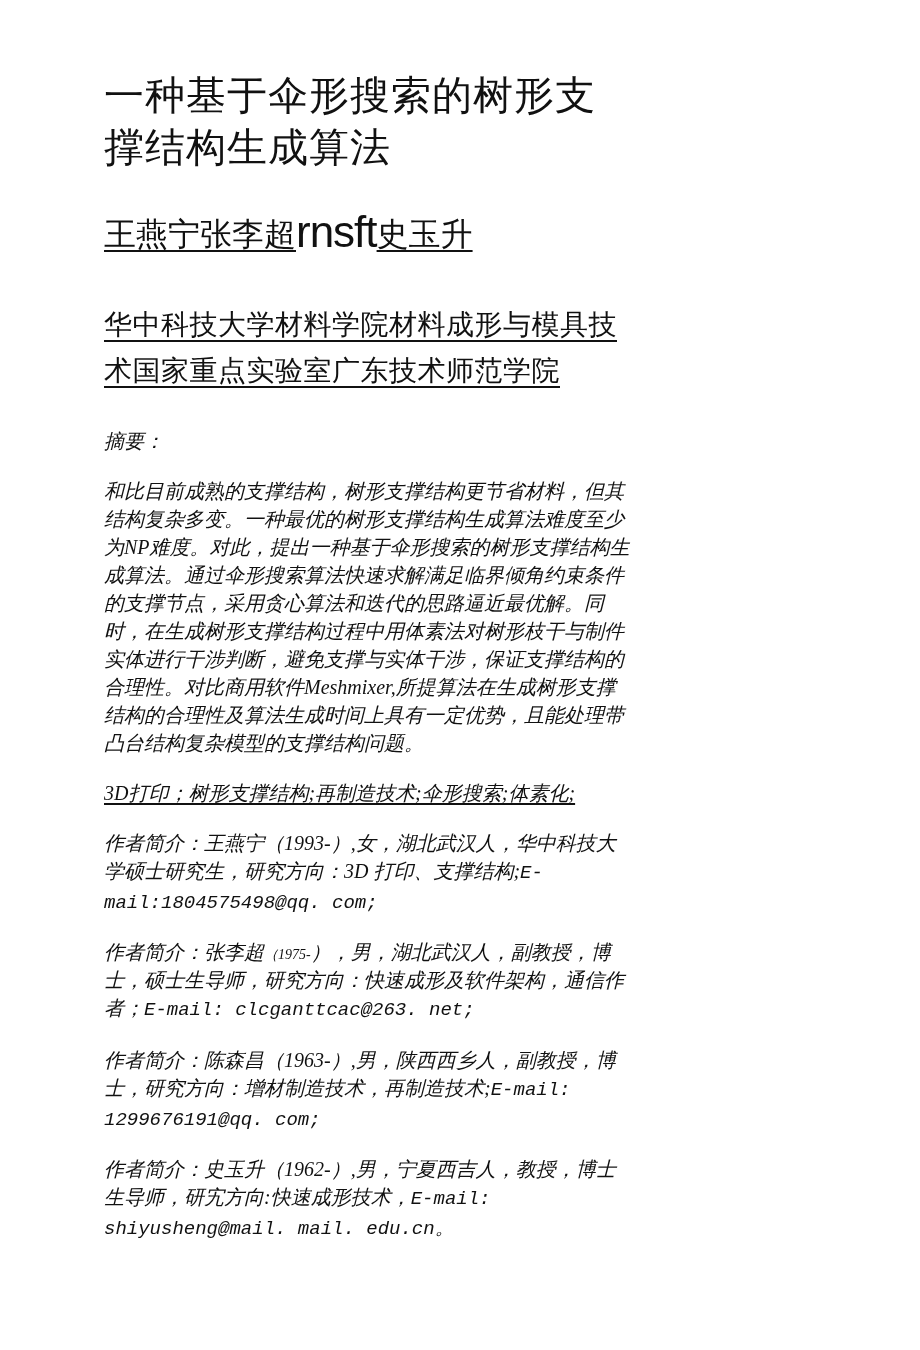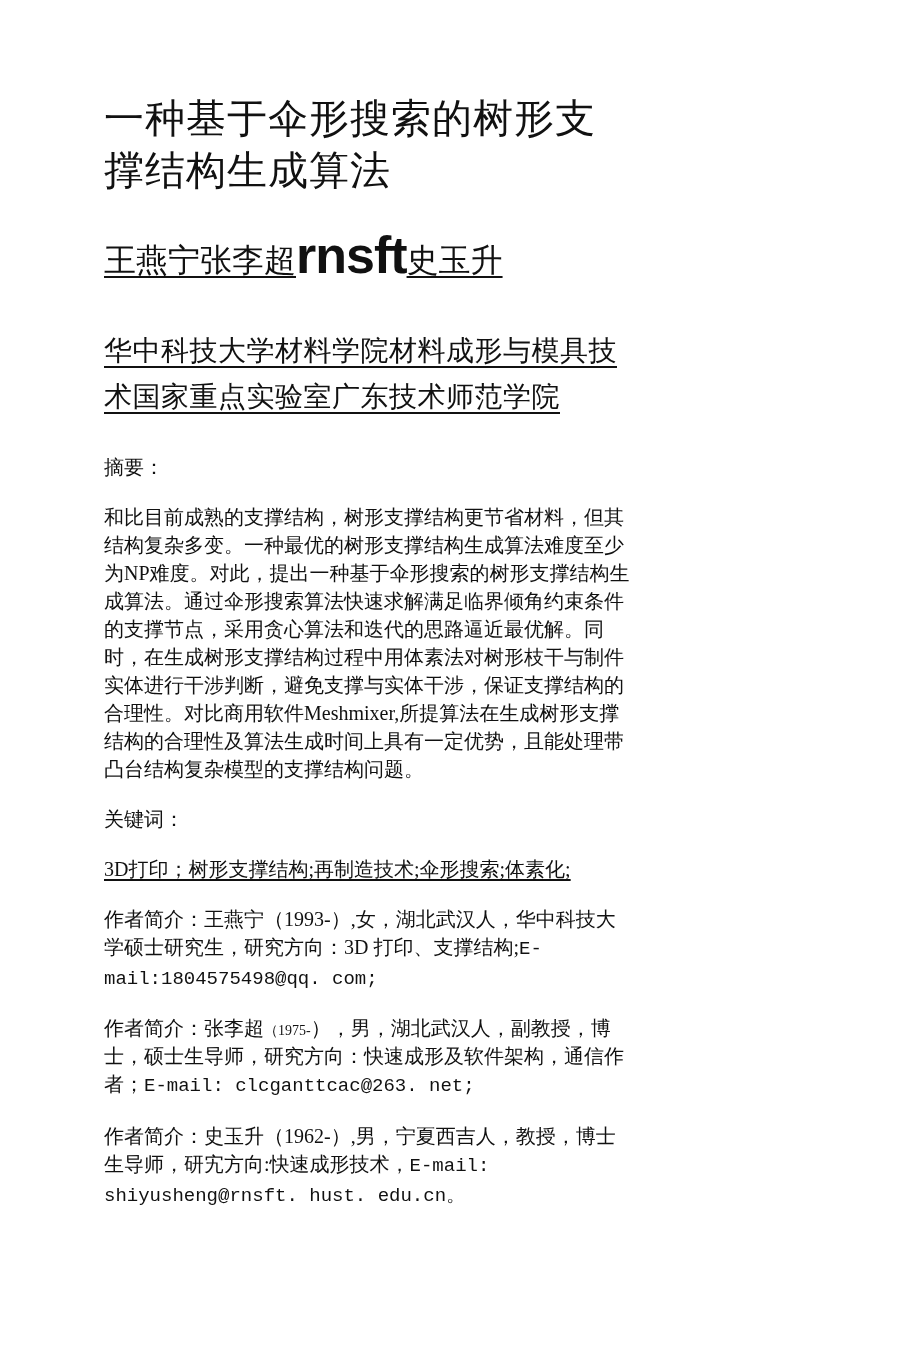--- a/index.html
+++ b/index.html
@@ -11,21 +11,20 @@
   body {
     width: 920px;
     height: 1350px;
     overflow: hidden;
     font-family: "Liberation Serif", "DejaVu Serif", serif;
   }
   .page {
     box-sizing: border-box;
     width: 736px;
     padding: 70px 104px 0 104px;
-    margin-top: 23px;
   }
   .doc-title {
     font-size: 40px;
     font-weight: normal;
     line-height: 1.3;
     margin: 0 0 30px 0;
     letter-spacing: 1px;
   }
   .authors {
     margin: 0 0 34px 0;
@@ -34,38 +33,38 @@
   }
   .authors .cjk {
     font-size: 32px;
     text-decoration: underline;
     text-decoration-thickness: 2px;
     text-underline-offset: 5px;
     font-family: Liberation Mono, monospace;
   }
   .authors .latin {
     font-family: "Liberation Sans", "DejaVu Sans", sans-serif;
-    font-size: 52px;
+    font-size: 44px;
     letter-spacing: -1px;
     vertical-align: -2px;
-    font-weight: bold;
   }
   .affiliation {
     font-size: 28px;
     line-height: 1.63;
     margin: 0 0 34px 0;
     text-decoration: underline;
     text-decoration-thickness: 2px;
     text-underline-offset: 6px;
     letter-spacing: 0.5px;
   }
   p.body, p.label {
     font-size: 20px;
     line-height: 1.4;
     margin: 0 0 22px 0;
+    font-style: italic;
   }
   .keywords {
     text-decoration: underline;
     text-decoration-thickness: 2px;
     text-underline-offset: 3px;
   }
   .mono {
     font-family: "Liberation Mono", "DejaVu Sans Mono", monospace;
     font-size: 19px;
   }
@@ -81,26 +80,26 @@
   <h1 class="doc-title">一种基于伞形搜索的树形支撑结构生成算法</h1>
 
   <div class="authors"><span class="cjk">王燕宁张李超</span><span class="latin">rnsft</span><span class="cjk">史玉升</span></div>
 
   <div class="affiliation">华中科技大学材料学院材料成形与模具技术国家重点实验室广东技术师范学院</div>
 
   <p class="label">摘要：</p>
 
   <p class="body">和比目前成熟的支撑结构，树形支撑结构更节省材料，但其结构复杂多变。一种最优的树形支撑结构生成算法难度至少为NP难度。对此，提出一种基于伞形搜索的树形支撑结构生成算法。通过伞形搜索算法快速求解满足临界倾角约束条件的支撑节点，采用贪心算法和迭代的思路逼近最优解。同时，在生成树形支撑结构过程中用体素法对树形枝干与制件实体进行干涉判断，避免支撑与实体干涉，保证支撑结构的合理性。对比商用软件Meshmixer,所提算法在生成树形支撑结构的合理性及算法生成时间上具有一定优势，且能处理带凸台结构复杂模型的支撑结构问题。</p>
 
-  <p class="label">关键词：</p>
 
   <p class="body keywords">3D打印；树形支撑结构;再制造技术;伞形搜索;体素化;</p>
 
   <p class="body"><span>作者简介：王燕宁（1993-）,女，湖北武汉人，华中科技大学硕士研究生，研究方向：3D 打印、支撑结构;</span><span class="mono">E-mail:1804575498@qq. com;</span></p>
 
   <p class="body"><span>作者简介：张李超</span><span class="small-paren">（1975-</span><span>），男，湖北武汉人，副教授，博士，硕士生导师，研究方向：快速成形及软件架构，通信作者；</span><span class="mono">E-mail: clcganttcac@263. net;</span></p>
 
+  <p class="body"><span>作者简介：陈森昌（1963-）,男，陕西西乡人，副教授，博士，研究方向：增材制造技术，再制造技术;</span><span class="mono">E-mail: 1299676191@qq. com;</span></p>
 
 
-  <p class="body"><span>作者简介：史玉升（1962-）,男，宁夏西吉人，教授，博士生导师，研宄方向:快速成形技术，</span><span class="mono">E-mail: shiyusheng@rnsft. hust. edu.cn</span><span>。</span></p>
+  <p class="body"><span>作者简介：史玉升（1962-）,男，宁夏西吉人，教授，博士生导师，研宄方向:快速成形技术，</span><span class="mono">E-mail: shiyusheng@mail. mail. edu.cn</span><span>。</span></p>
 
 
 </div>
 
 </body></html>

